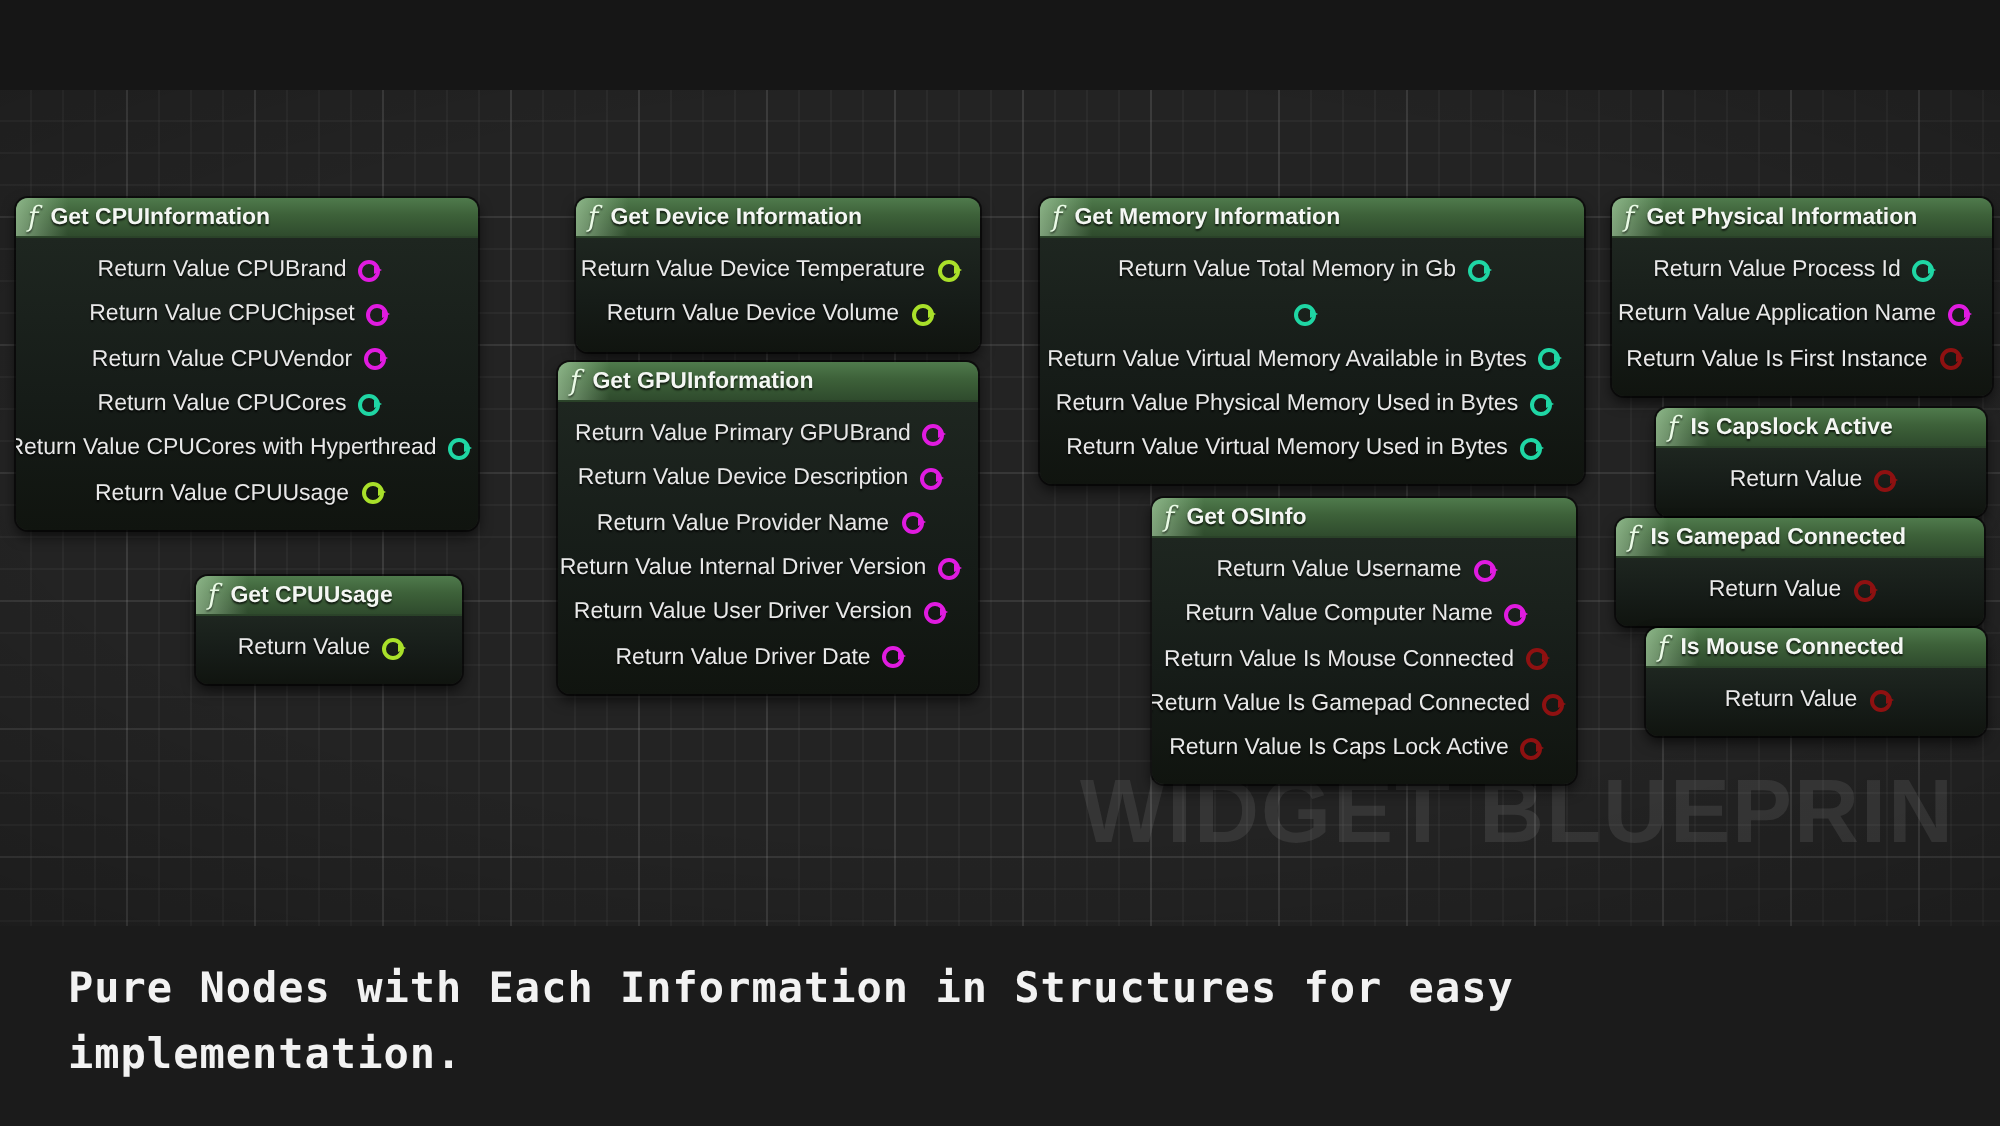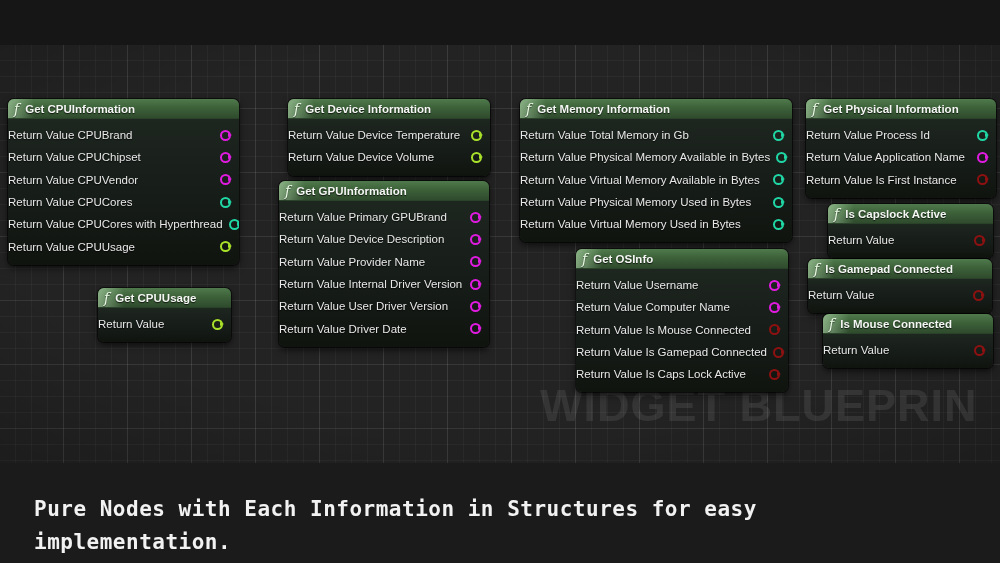--- a/index.html
+++ b/index.html
@@ -26,39 +26,39 @@
       background-size:64px 64px;background-position:-1px -1px;}
   .vignette{position:absolute;inset:0;pointer-events:none;
       background:radial-gradient(ellipse 120% 110% at 50% 45%, rgba(0,0,0,0) 40%, rgba(0,0,0,.45) 100%);}
 
   .watermark{position:absolute;left:540px;top:335px;font-family:"Liberation Sans",sans-serif;
       font-size:45px;font-weight:bold;color:rgba(255,255,255,.085);letter-spacing:1px;white-space:nowrap;
       z-index:1;}
 
   
   .botband{position:absolute;left:0;top:463px;width:1000px;height:100px;background:#1b1b1b;z-index:6;}
-  .caption{position:absolute;left:34px;top:30px;width:790px;
+  .caption{position:absolute;left:34px;top:15px;width:790px;
       font-family:"DejaVu Sans Mono","Liberation Mono",monospace;font-size:21px;font-weight:bold;
       color:#f2f2f2;line-height:33px;letter-spacing:.5px;}
 
   
   .node{position:absolute;border-radius:6px;overflow:hidden;z-index:3;
         box-shadow:0 3px 7px rgba(0,0,0,.65), 0 0 0 1px rgba(0,0,0,.55);}
   .node-head{position:relative;height:19px;display:flex;align-items:center;padding:0 8px 0 6px;
         background:linear-gradient(to bottom,#4f7a4c 0%,#3d6139 45%,#2f4b2d 100%);
         border-bottom:1px solid rgba(0,0,0,.45);}
   .node-head::before{content:"";position:absolute;left:0;top:0;width:26px;height:100%;
         background:linear-gradient(to right, rgba(190,230,185,.55), rgba(190,230,185,0));}
   .fx{position:relative;font-family:"DejaVu Serif","Liberation Serif",serif;font-style:italic;
         font-size:14px;color:#eafbe6;margin-right:6px;line-height:1;text-shadow:0 1px 1px rgba(0,0,0,.6);}
   .node-title{position:relative;font-size:11.5px;font-weight:bold;color:#f4f7f3;white-space:nowrap;
         text-shadow:0 1px 1px rgba(0,0,0,.75);}
   .node-body{background:linear-gradient(to bottom,#1e2620 0%,#161c18 55%,#10140f 100%);
         padding:5px 0 7px 0;}
-  .pinrow{display:flex;align-items:center;justify-content:space-between;height:22.3px;padding-right:8px;}
+  .pinrow{display:flex;align-items:center;justify-content:center;height:22.3px;padding-right:8px;}
   .pinlabel{font-size:11.5px;color:#e8e8e8;white-space:nowrap;margin-right:6px;
         text-shadow:0 1px 1px rgba(0,0,0,.8);}
 
   
   .pin{position:relative;width:11px;height:11px;flex:0 0 11px;}
   .pin .ring{position:absolute;left:0;top:0;width:11px;height:11px;border-radius:50%;
         border:2.4px solid currentColor;box-sizing:border-box;}
   .pin .nub{position:absolute;left:8px;top:3.2px;width:0;height:0;
         border-top:2.4px solid transparent;border-bottom:2.4px solid transparent;
         border-left:4px solid currentColor;}
@@ -222,21 +222,20 @@
           </div>
           <div class="node-body">
             <div class="pinrow">
               <span class="pinlabel">Return Value Total Memory in Gb</span>
               <span class="pin t-int">
                 <span class="ring"></span>
                 <span class="nub"></span>
               </span>
             </div>
             <div class="pinrow">
-              <span class="pinlabel">Return Value Physical Memory Available in Bytes</span>
               <span class="pin t-int">
                 <span class="ring"></span>
                 <span class="nub"></span>
               </span>
             </div>
             <div class="pinrow">
               <span class="pinlabel">Return Value Virtual Memory Available in Bytes</span>
               <span class="pin t-int">
                 <span class="ring"></span>
                 <span class="nub"></span>

